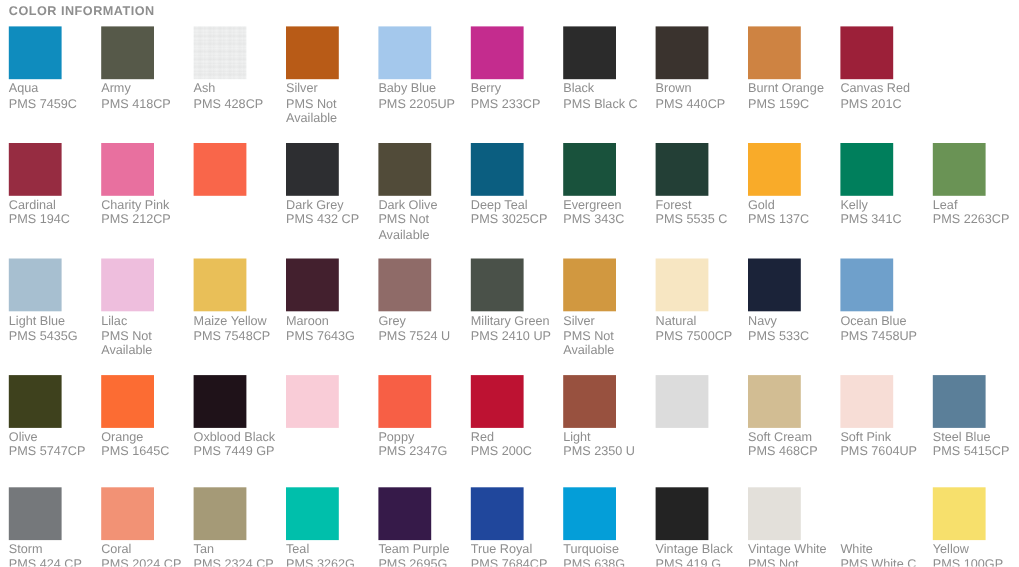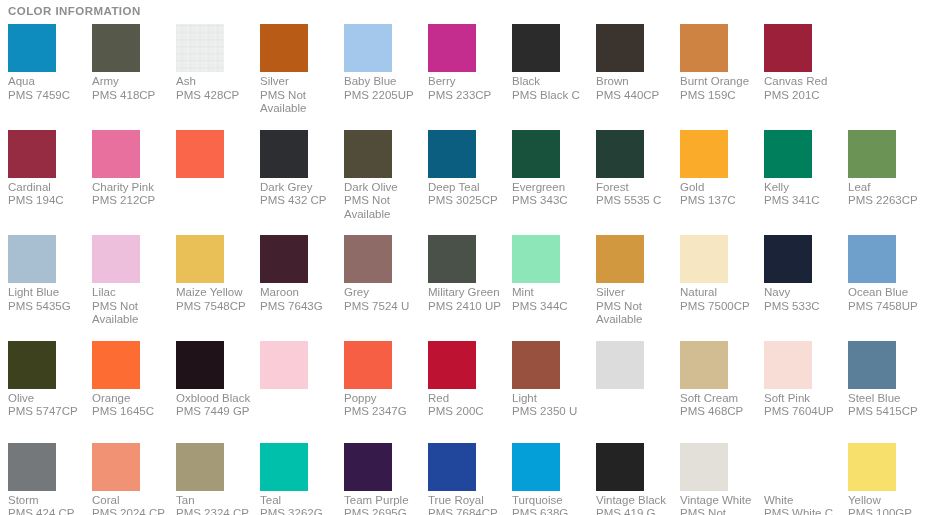--- a/index.html
+++ b/index.html
@@ -206,24 +206,20 @@
       </div>
       <div class="swatch-cell">
         <span class="swatch-chip" style="background-color: rgb(143, 107, 104);"></span>
         <div class="swatch-label"><span class="swatch-name">Grey</span><span class="swatch-code">PMS 7524 U</span></div>
       </div>
       <div class="swatch-cell">
         <span class="swatch-chip" style="background-color: rgb(74, 81, 73);"></span>
         <div class="swatch-label"><span class="swatch-name">Military Green</span><span class="swatch-code">PMS 2410 UP</span></div>
       </div>
       <div class="swatch-cell">
-        <span class="swatch-chip" style="background-color: rgb(140, 230, 184);"></span>
-        <div class="swatch-label"><span class="swatch-name">Mint</span><span class="swatch-code">PMS 344C</span></div>
-      </div>
-      <div class="swatch-cell">
         <span class="swatch-chip" style="background-color: rgb(209, 152, 64);"></span>
         <div class="swatch-label"><span class="swatch-name">Silver</span><span class="swatch-code">PMS Not Available</span></div>
       </div>
       <div class="swatch-cell">
         <span class="swatch-chip" style="background-color: rgb(247, 230, 194);"></span>
         <div class="swatch-label"><span class="swatch-name">Natural</span><span class="swatch-code">PMS 7500CP</span></div>
       </div>
       <div class="swatch-cell">
         <span class="swatch-chip" style="background-color: rgb(27, 35, 57);"></span>
         <div class="swatch-label"><span class="swatch-name">Navy</span><span class="swatch-code">PMS 533C</span></div>

